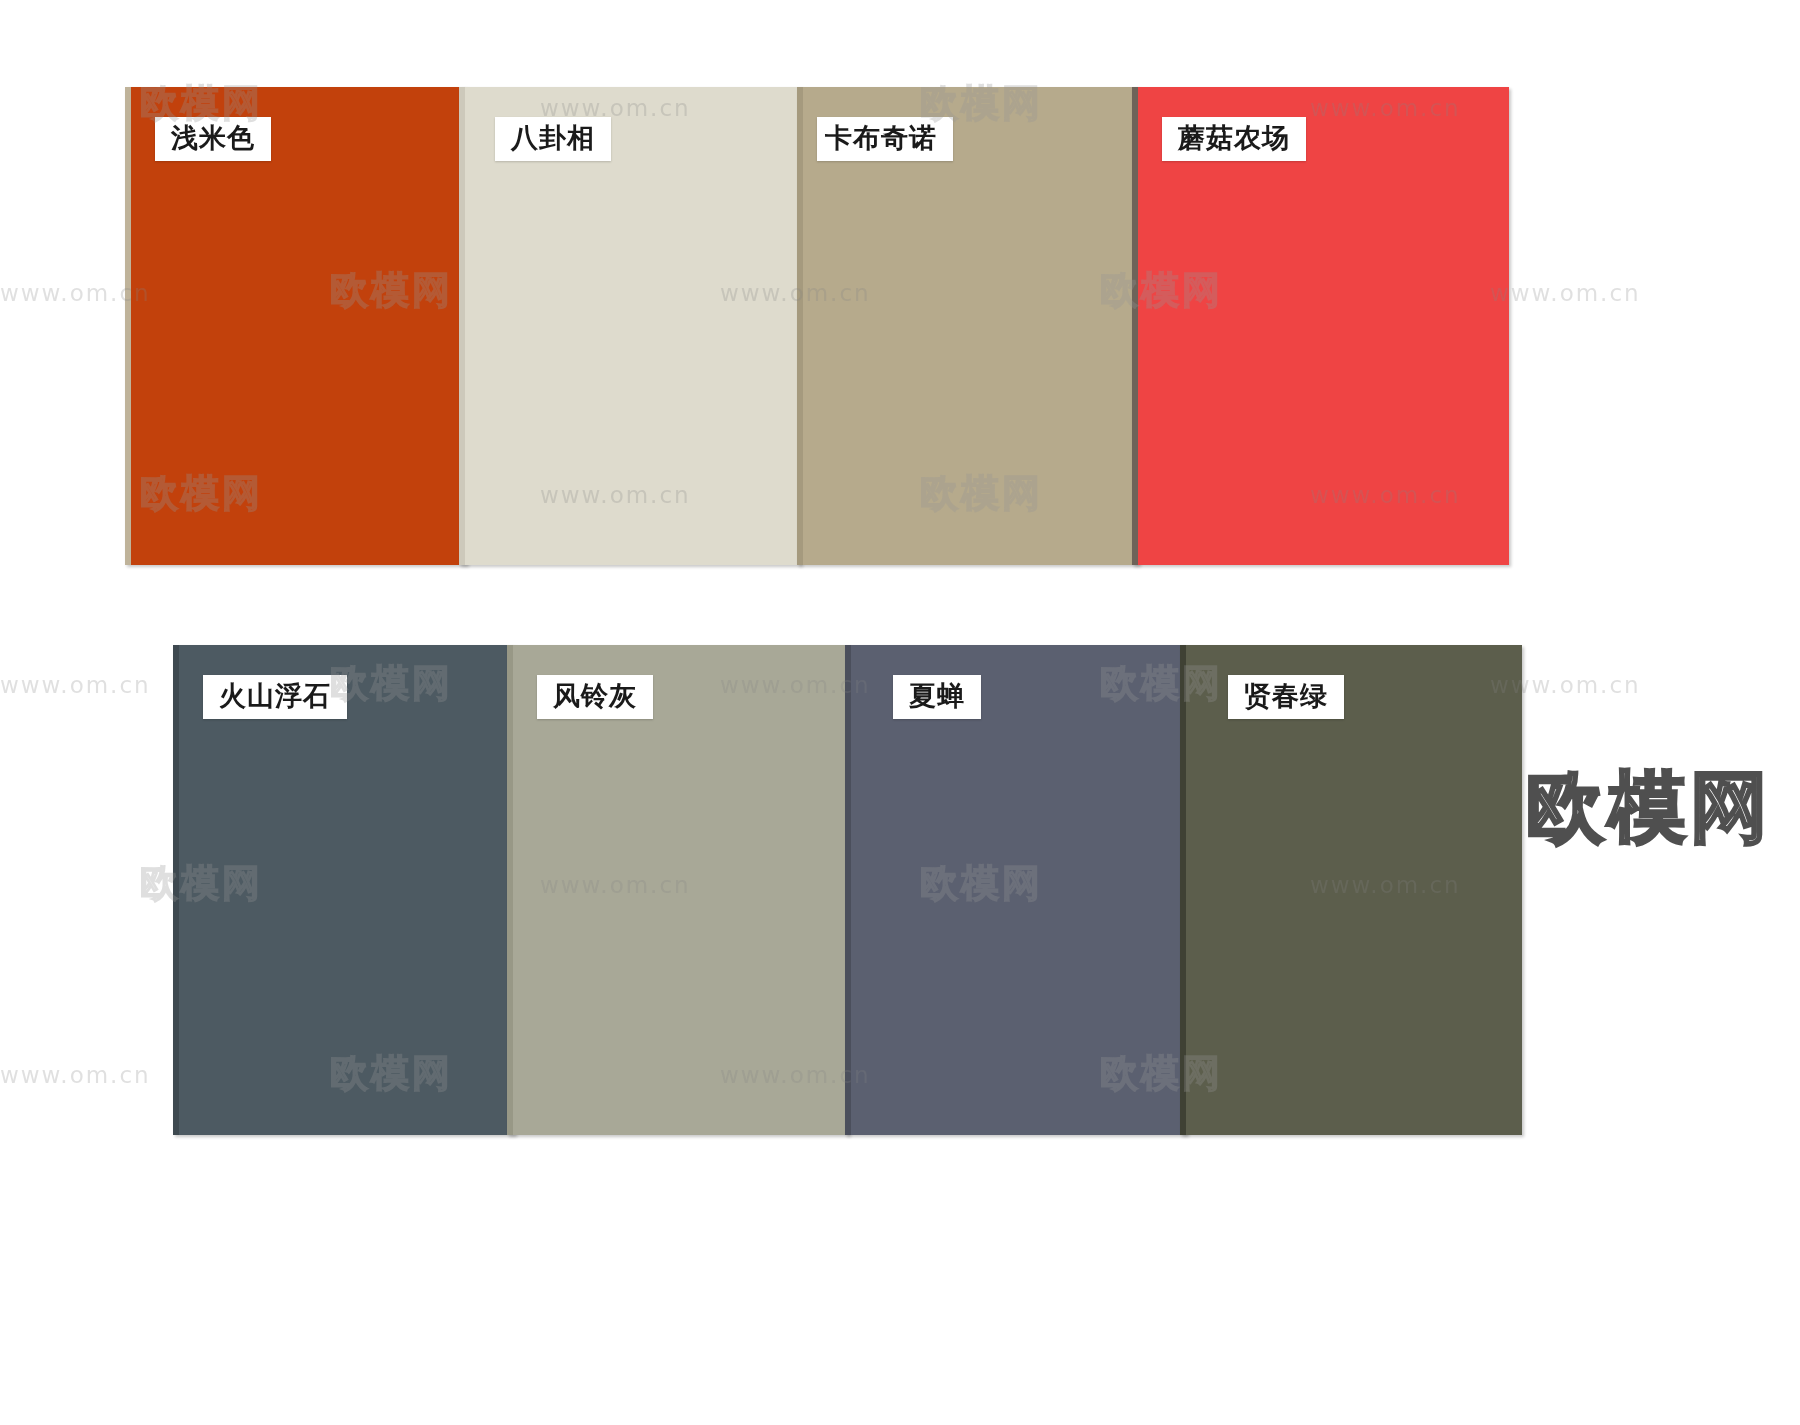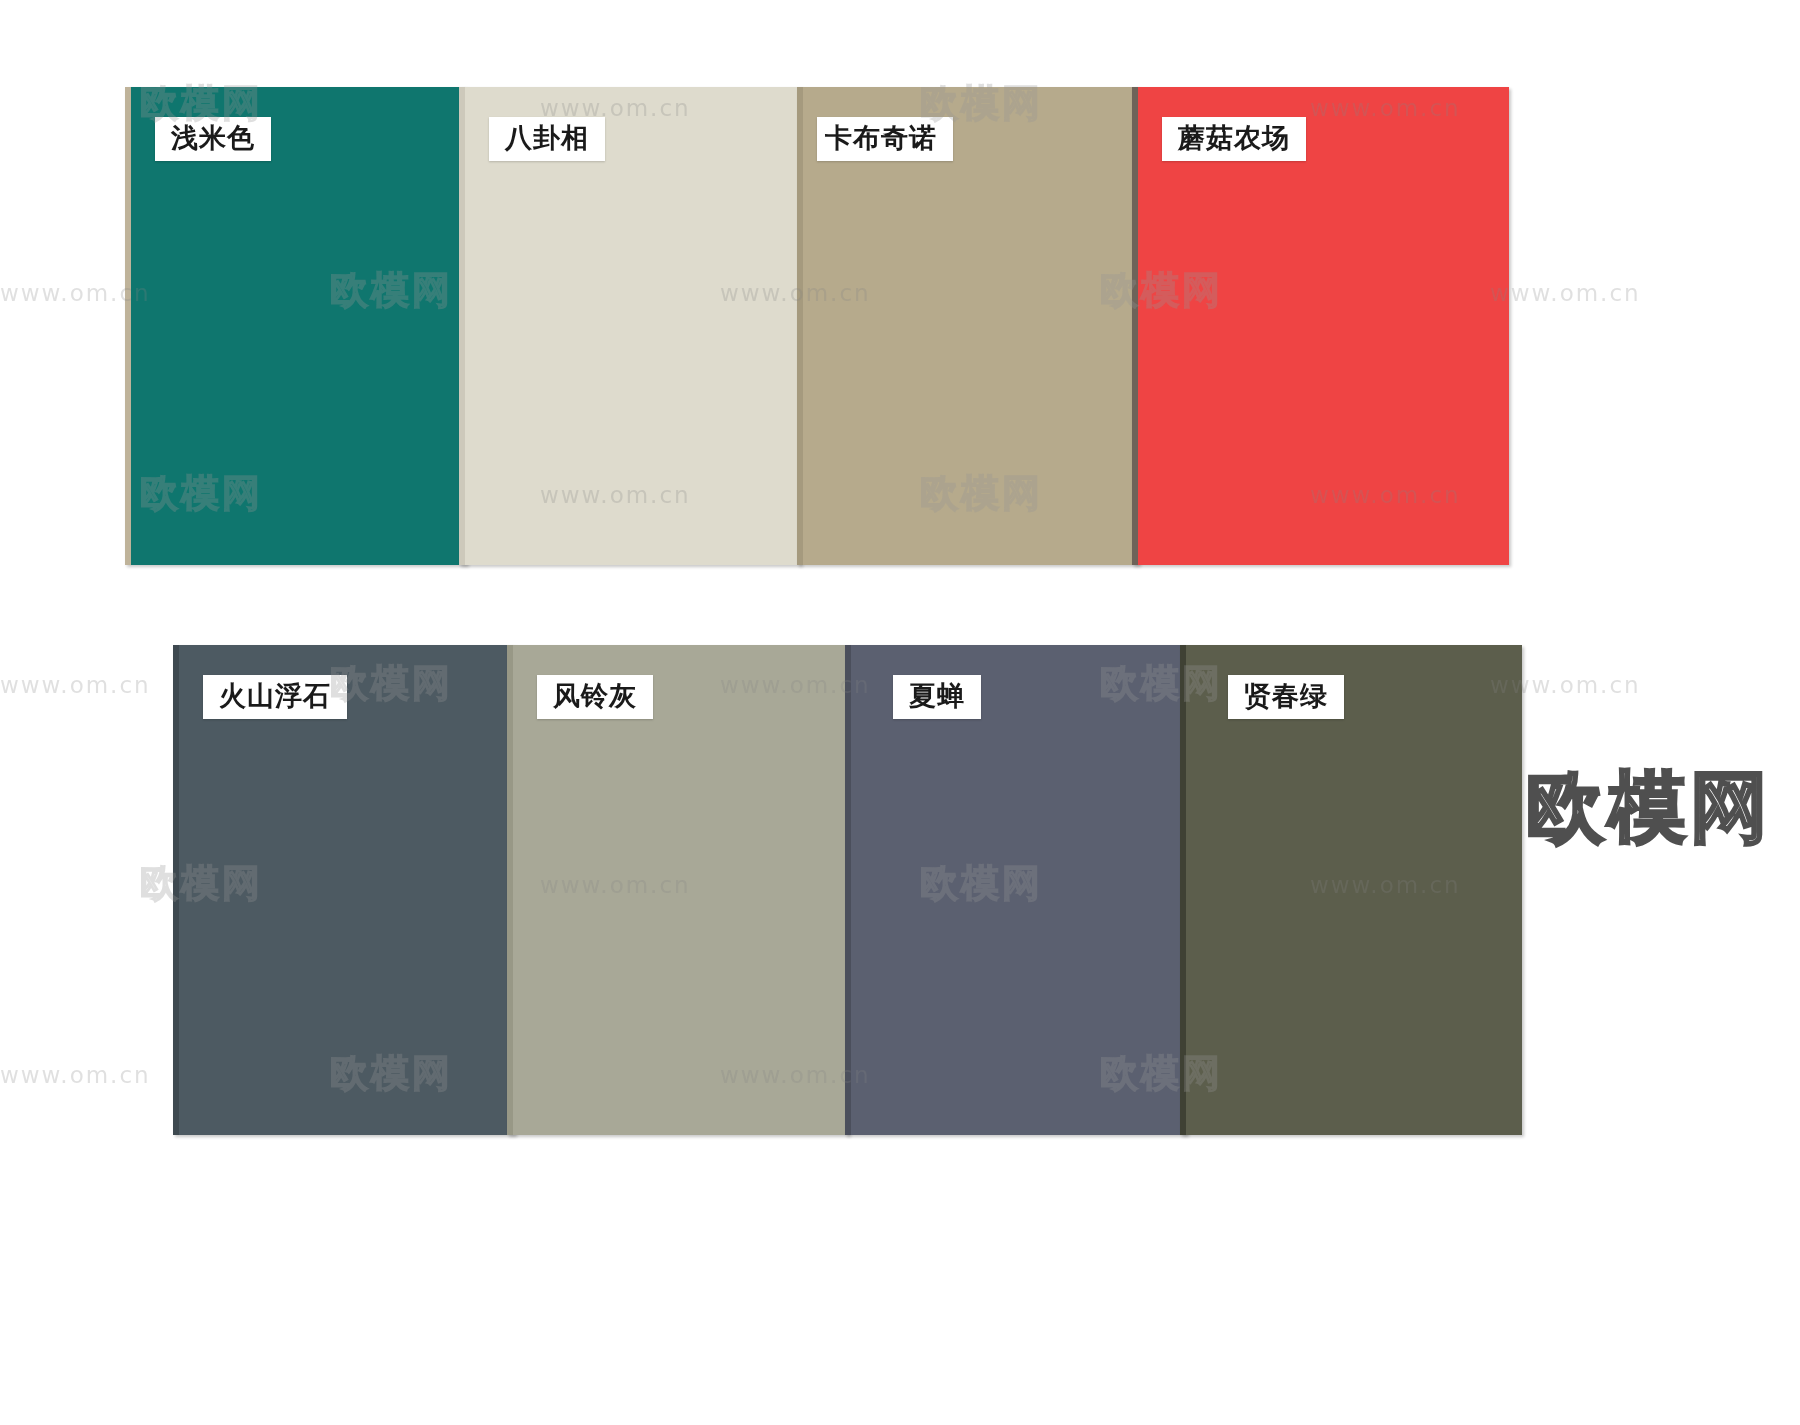--- a/index.html
+++ b/index.html
@@ -150,28 +150,28 @@
 
     <span class="wm wm-text" style="left: 0px;    top: 1062px;">www.om.cn</span>
     <span class="wm wm-logo" style="left: 330px;  top: 1048px;">欧模网</span>
     <span class="wm wm-text" style="left: 720px;  top: 1062px;">www.om.cn</span>
     <span class="wm wm-logo" style="left: 1100px; top: 1048px;">欧模网</span>
   </div>
 
   <div class="grid">
 
     <div class="row1">
-      <div class="swatch col0" style="background: #0f766e;">
+      <div class="swatch col0" style="background: #c2410c;">
         <div class="edge" style="background: rgb(191, 179, 154);"></div>
         <div class="label" style="left: 30px;">浅米色</div>
       </div>
 
       <div class="swatch col1" style="background: rgb(222, 219, 205);">
         <div class="edge" style="background: rgb(205, 201, 187);"></div>
-        <div class="label" style="left: 30px;">八卦相</div>
+        <div class="label" style="left: 36px;">八卦相</div>
       </div>
 
       <div class="swatch col2" style="background: rgb(182, 170, 140);">
         <div class="edge" style="background: rgb(165, 154, 126);"></div>
         <div class="label" style="left: 20px; padding-left: 8px;">卡布奇诺</div>
       </div>
 
       <div class="swatch col3" style="background: #ef4444; padding-left: 35px;">
         <div class="edge" style="background: rgb(110, 99, 89);"></div>
         <div class="label" style="left: 30px;">蘑菇农场</div>

